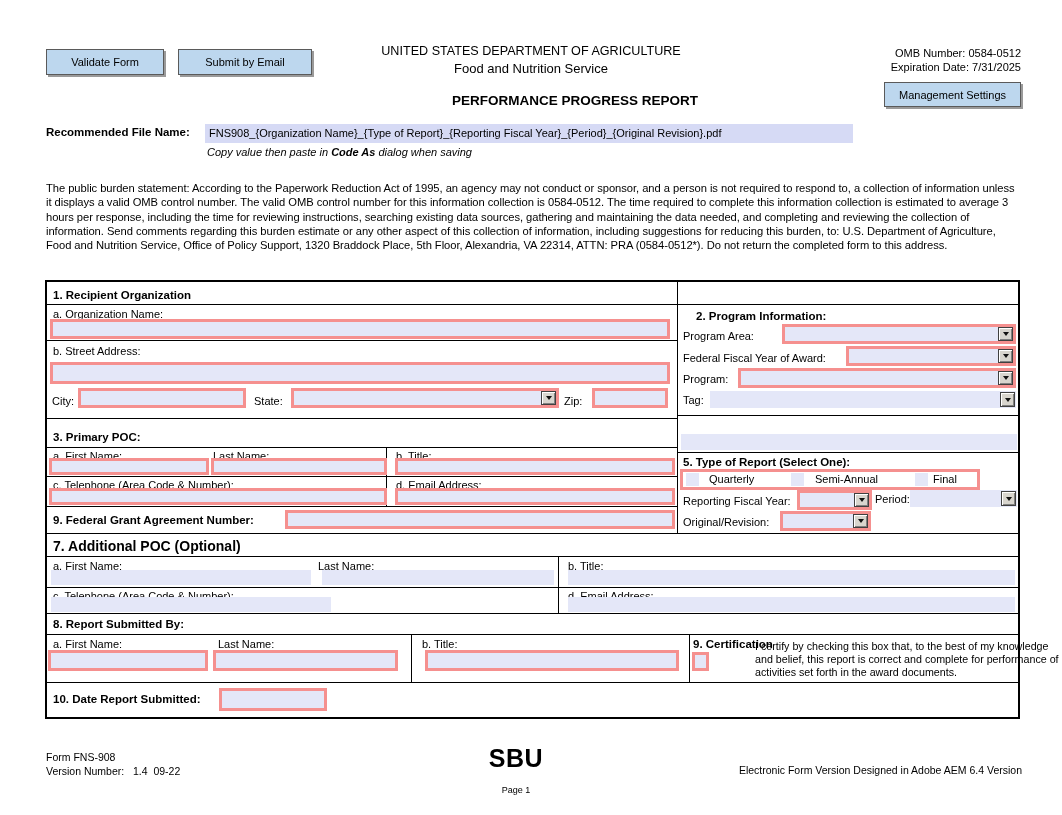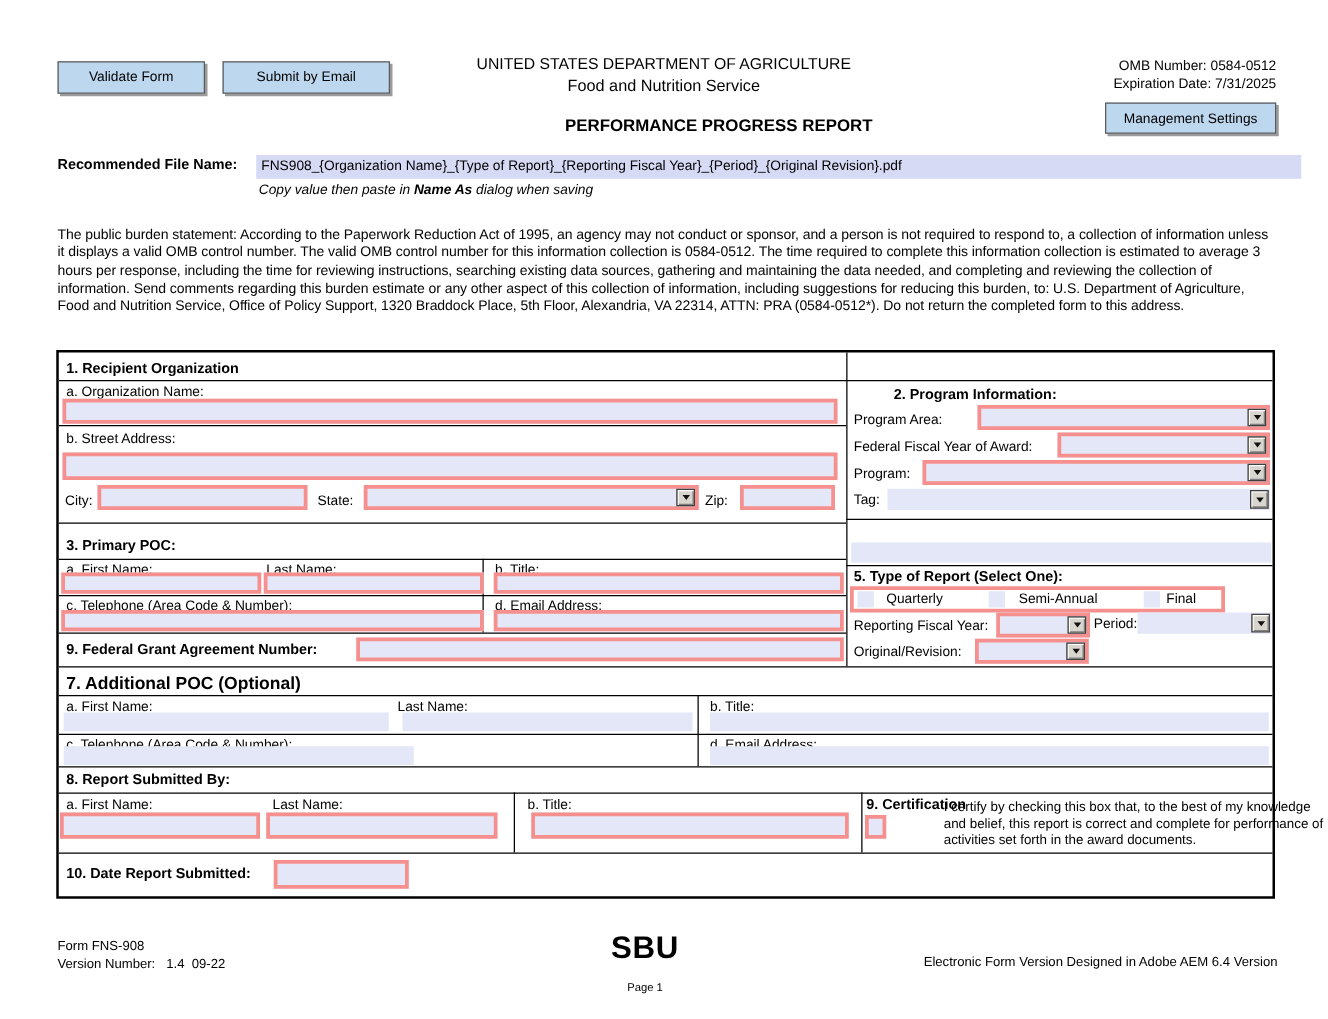--- a/index.html
+++ b/index.html
@@ -41,24 +41,24 @@
 
   <div class="ctr" style="top:44px;font-size:12.6px;left:0;width:1062px;">UNITED STATES DEPARTMENT OF AGRICULTURE</div>
   <div class="ctr" style="top:61px;font-size:13px;left:0;width:1062px;">Food and Nutrition Service</div>
   <div class="ctr b" style="top:93px;font-size:13.5px;left:0;width:1062px;margin-left:44px;">PERFORMANCE PROGRESS REPORT</div>
 
   <div class="lbl" style="right:41px;top:47px;left:auto;">OMB Number: 0584-0512</div>
   <div class="lbl" style="right:41px;top:61px;left:auto;">Expiration Date: 7/31/2025</div>
   <button class="btn" style="left:884px;top:82px;width:137px;height:25px;">Management Settings</button>
 
   <div class="lbl b" style="left:46px;top:126px;font-size:11.5px;">Recommended File Name:</div>
-  <div style="position:absolute;left:205px;top:124px;width:836px;height:19px;background:#D6DAF5;
+  <div style="position:absolute;left:205px;top:124px;width:648px;height:19px;background:#D6DAF5;
               font-size:11px;line-height:19px;padding-left:4px;box-sizing:border-box;white-space:nowrap;overflow:hidden;">FNS908_{Organization Name}_{Type of Report}_{Reporting Fiscal Year}_{Period}_{Original Revision}.pdf</div>
   <div class="lbl i" style="left:207px;top:146px;">
-    <span>Copy value then paste in </span><span class="b">Name As</span><span> dialog when saving</span>
+    <span>Copy value then paste in </span><span class="b">Code As</span><span> dialog when saving</span>
   </div>
 
   <div class="para">The public burden statement: According to the Paperwork Reduction Act of 1995, an agency may not conduct or sponsor, and a person is not required to respond to, a collection of information unless it displays a valid OMB control number. The valid OMB control number for this information collection is 0584-0512. The time required to complete this information collection is estimated to average 3 hours per response, including the time for reviewing instructions, searching existing data sources, gathering and maintaining the data needed, and completing and reviewing the collection of information. Send comments regarding this burden estimate or any other aspect of this collection of information, including suggestions for reducing this burden, to: U.S. Department of Agriculture, Food and Nutrition Service, Office of Policy Support, 1320 Braddock Place, 5th Floor, Alexandria, VA 22314, ATTN: PRA (0584-0512*). Do not return the completed form to this address.</div>
 
   <div class="tbl">
 
     <div class="hl" style="top:22px;left:0;width:971px;"></div>
     <div class="hl" style="top:58px;left:0;width:630px;"></div>
     <div class="hl" style="top:136px;left:0;width:630px;"></div>
     <div class="hl" style="top:165px;left:0;width:630px;"></div>
@@ -87,21 +87,21 @@
     <div class="fld req" style="left:31px;top:106px;width:168px;height:20px;"></div>
     <div class="lbl" style="left:207px;top:113px;">State:</div>
     <div class="fld req" style="left:244px;top:106px;width:268px;height:20px;">
       <div class="ddbtn">
           <span class="tri"></span>
         </div>
     </div>
     <div class="lbl" style="left:517px;top:113px;">Zip:</div>
     <div class="fld req" style="left:545px;top:106px;width:76px;height:20px;"></div>
 
-    <div class="lbl b" style="left:668px;top:28px;font-size:11.5px;">2. Program Information:</div>
+    <div class="lbl b" style="left:649px;top:28px;font-size:11.5px;">2. Program Information:</div>
     <div class="lbl" style="left:636px;top:48px;">Program Area:</div>
     <div class="fld req" style="left:735px;top:42px;width:234px;height:20px;">
       <div class="ddbtn">
           <span class="tri"></span>
         </div>
     </div>
     <div class="lbl" style="left:636px;top:70px;">Federal Fiscal Year of Award:</div>
     <div class="fld req" style="left:799px;top:64px;width:170px;height:20px;">
       <div class="ddbtn">
           <span class="tri"></span>

